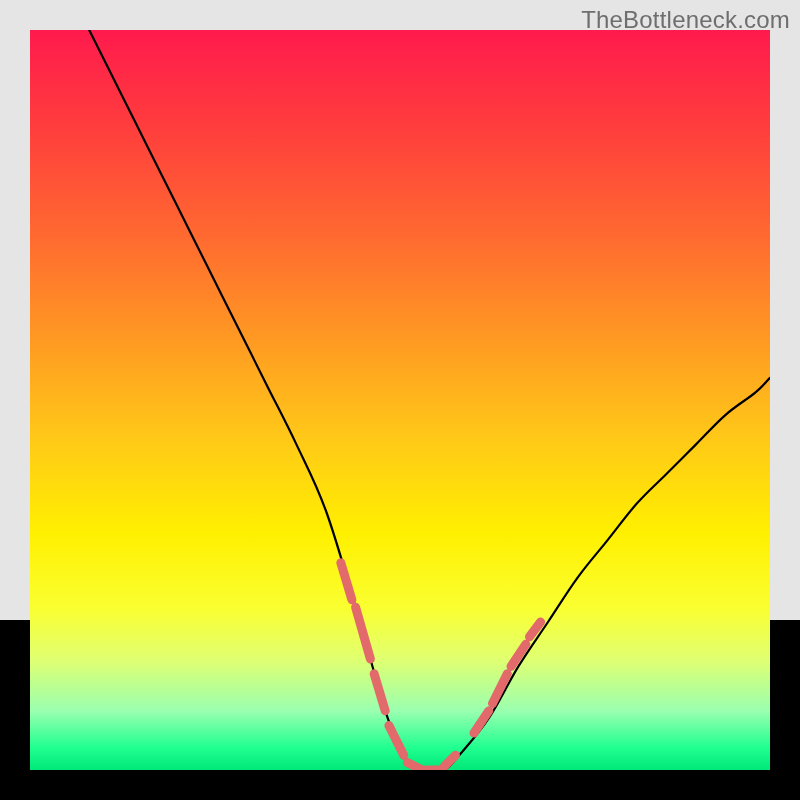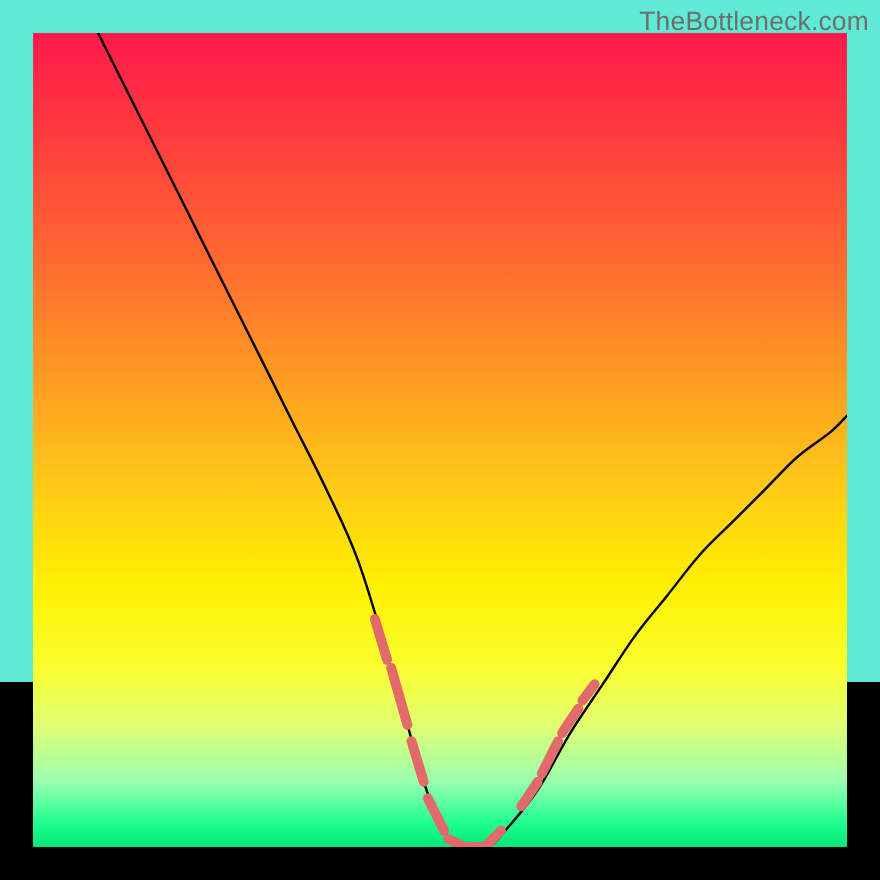--- a/index.html
+++ b/index.html
@@ -8,21 +8,21 @@
     width: 800px;
     height: 800px;
     overflow: hidden;
     background: #000;
     font-family: Arial, Helvetica, sans-serif;
   }
   .frame {
     position: relative;
     width: 800px;
     height: 620px;
-    background: #5eead4;
+    background: #e5e5e5;
   }
   .plot-area {
     position: absolute;
     left: 30px;
     top: 30px;
     width: 740px;
     height: 740px;
     background: linear-gradient(to bottom,
       #ff1a4d 0%,
       #ff3a3e 12%,

